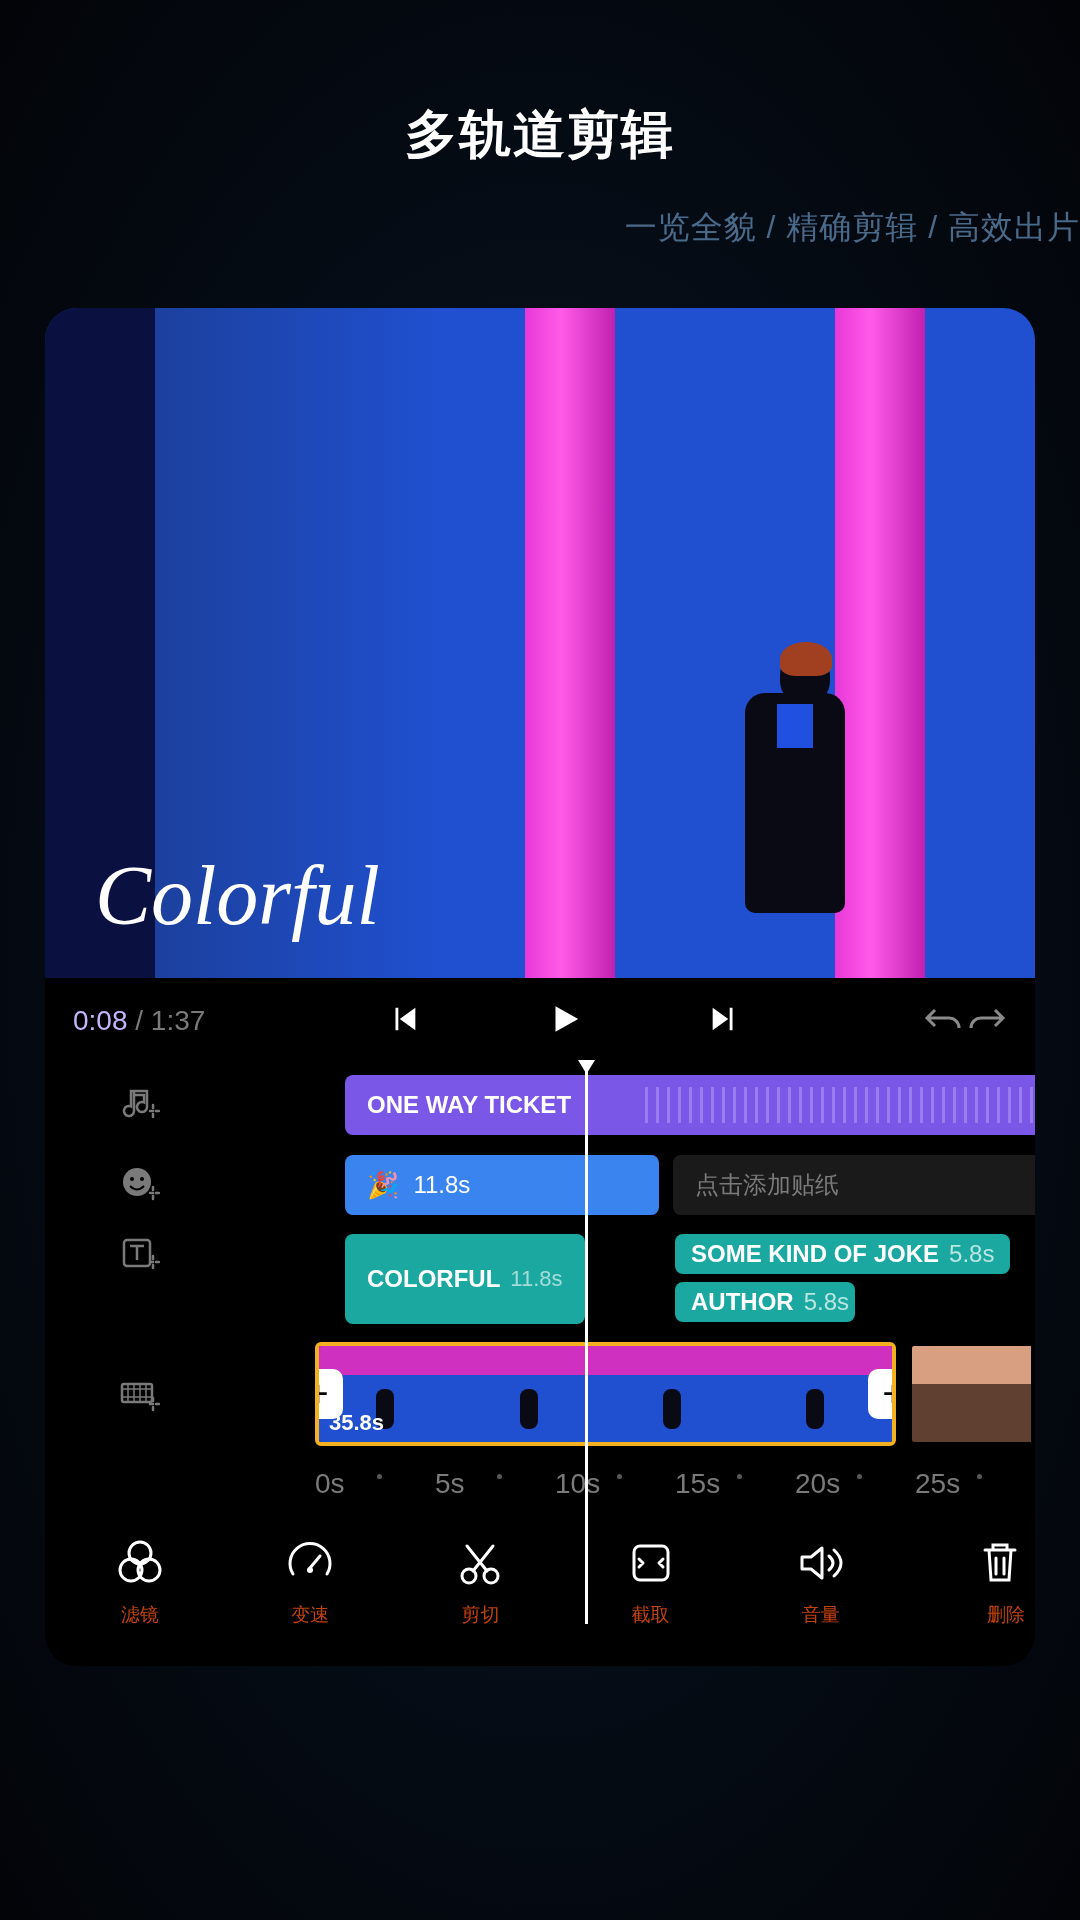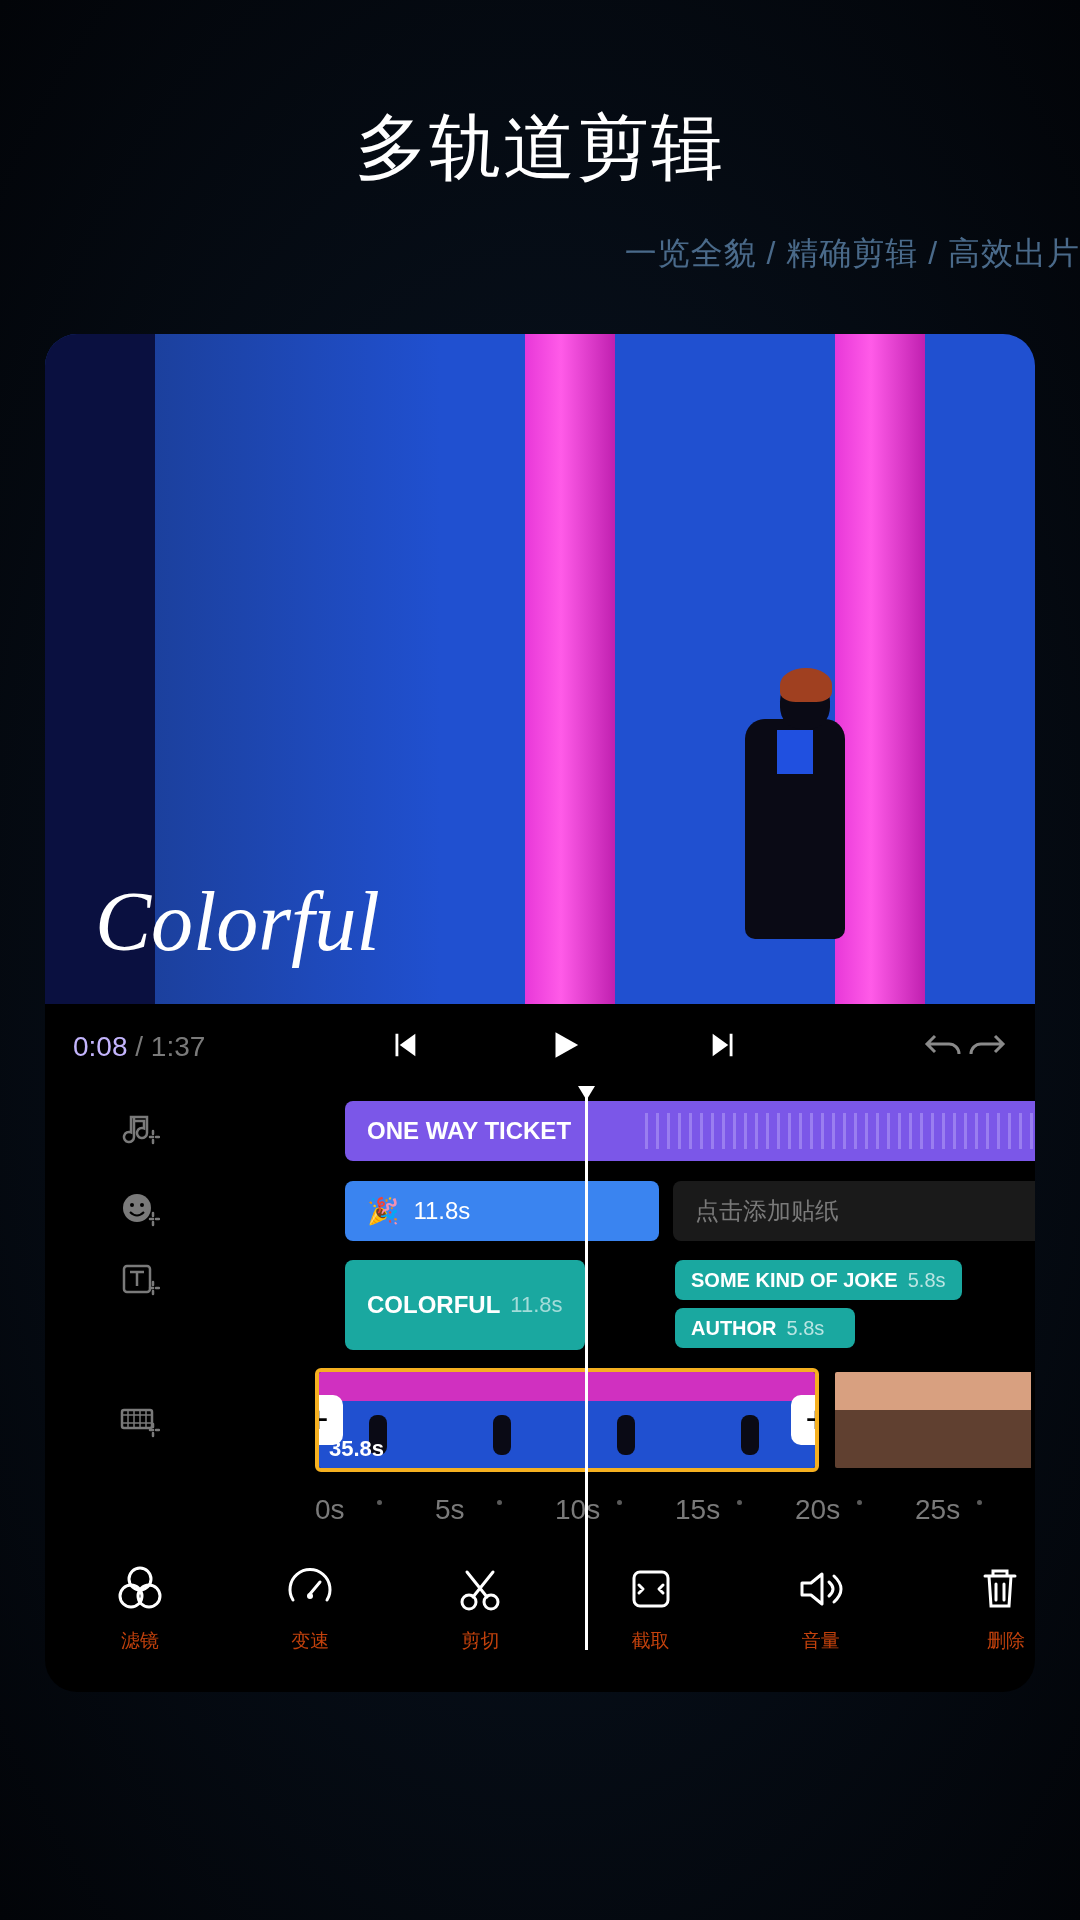--- a/index.html
+++ b/index.html
@@ -6,22 +6,22 @@
 body {
   width: 1080px;
   height: 1920px;
   background: radial-gradient(ellipse at center, #0a1625 0%, #020408 100%);
   font-family: -apple-system, "PingFang SC", "Helvetica Neue", Arial, sans-serif;
   color: #fff;
   overflow: hidden;
 }
 .page-title {
   text-align: center;
-  font-size: 72px;
-  font-weight: 400;
+  font-size: 52px;
+  font-weight: 700;
   padding-top: 100px;
   letter-spacing: 2px;
 }
 .page-subtitle {
   text-align: right;
   font-size: 32px;
   color: #4a6a8a;
   margin-top: 36px;
   letter-spacing: 1px;
 }
@@ -199,35 +199,35 @@
 .clip.text-main .dur { font-weight: 400; color: rgba(255,255,255,0.6); font-size: 22px; }
 .text-stack {
   margin-left: 90px;
   display: flex;
   flex-direction: column;
   gap: 8px;
 }
 .text-stack .clip {
   height: 40px;
   background: #1aa8a0;
-  font-size: 20px;
+  font-size: 24px;
   padding: 0 16px;
   gap: 10px;
 }
 .text-stack .clip .dur { font-weight: 400; color: rgba(255,255,255,0.7); }
 .track.video { margin-top: 12px; }
 .video-clip {
   height: 104px;
   margin-left: 80px;
   border: 4px solid #f5b020;
   border-radius: 6px;
   position: relative;
   overflow: hidden;
 }
-.video-clip.main { width: 504px; }
+.video-clip.main { width: 581px; }
 .video-clip.alt {
   border-color: transparent;
   margin-left: 12px;
   flex: 1;
   border-radius: 6px 0 0 6px;
 }
 .thumbs { display: flex; height: 100%; }
 .thumb {
   flex: 1;
   background: linear-gradient(180deg, #d030c0 0%, #d030c0 30%, #2050d0 30%, #2050d0 100%);

